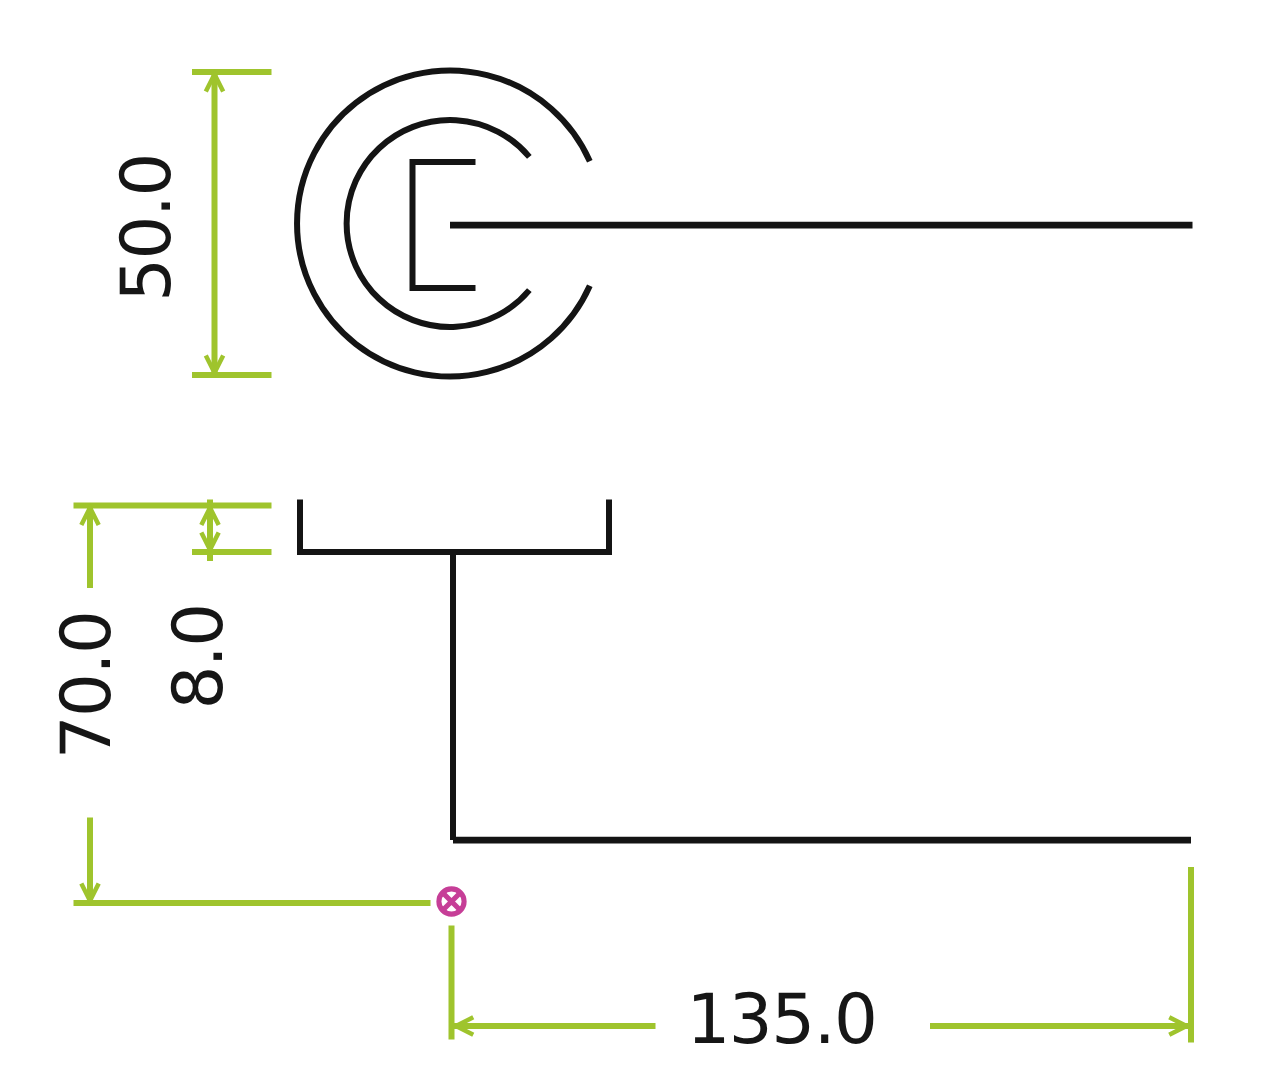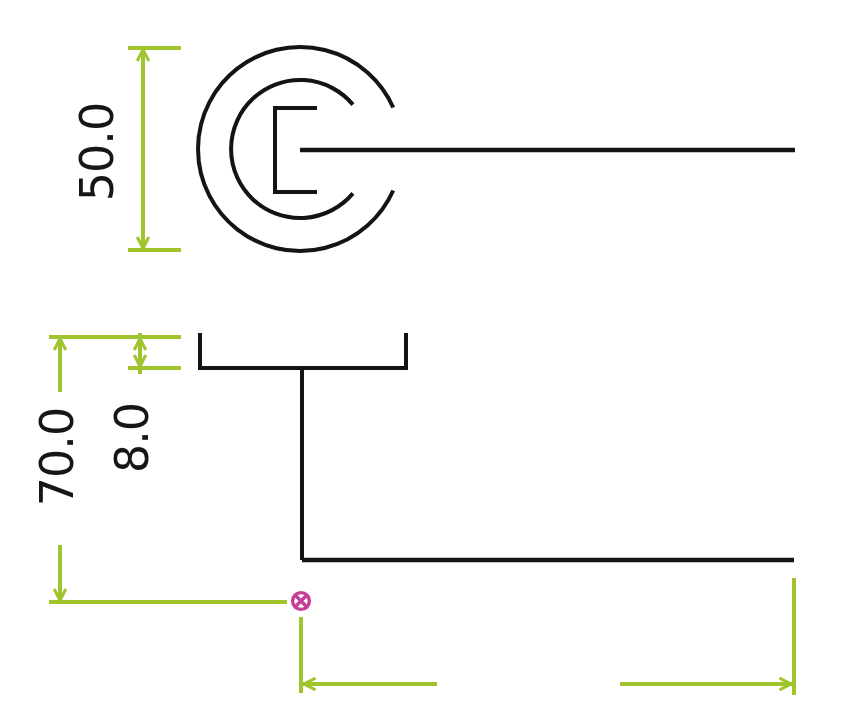--- a/index.html
+++ b/index.html
@@ -80,14 +80,15 @@
       <path d="M 295.3 595.3 L 306.7 606.7 M 306.7 595.3 L 295.3 606.7"></path>
     </g>
   </svg>
 
   <div class="dim-label vert" style="left:97px; top:152px;">50.0</div>
 
   <div class="dim-label vert" style="left:57px; top:457px;">70.0</div>
 
   <div class="dim-label vert" style="left:132px; top:438px;">8.0</div>
 
+  <div class="dim-label" style="left:521px; top:679px;">135.0</div>
 
 </div>
 
 </body></html>

